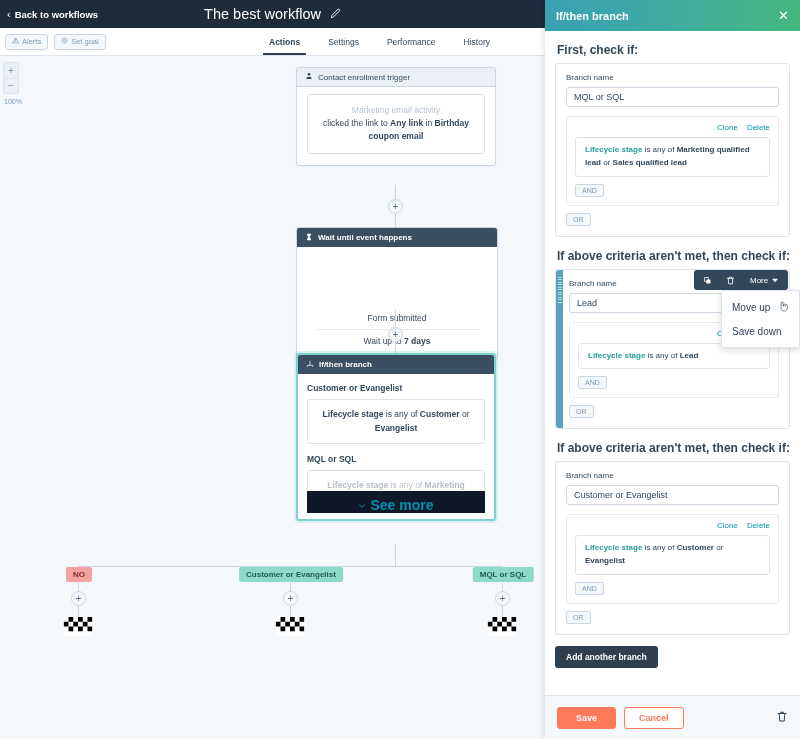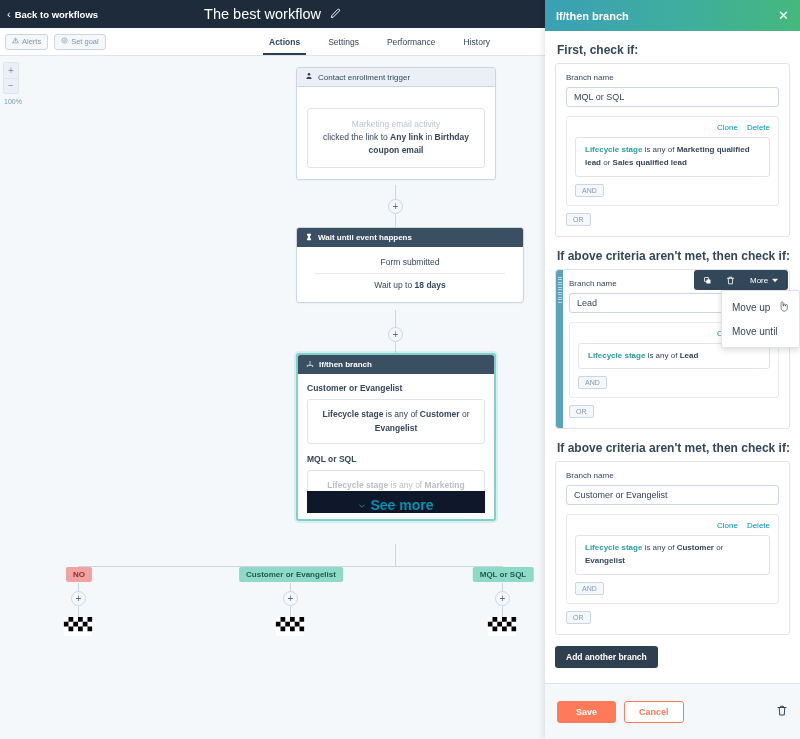--- a/index.html
+++ b/index.html
@@ -109,21 +109,21 @@
     height: 19px; padding: 0 8px;
     background: #3b4f63; color: #fff;
     font-size: 8px; font-weight: bold;
     border-radius: 2px 2px 0 0;
   }
   .node-head.light {
     background: #eaf0f6; color: #33475b;
     border-bottom: 1px solid #cbd6e2;
     font-weight: normal;
   }
-  .node-body { padding: 21px 10px 11px; }
+  .node-body { padding: 7px 10px 11px; }
 
   .inner-box {
     border: 1px solid #dfe3eb; border-radius: 3px;
     padding: 9px 12px;
     text-align: center;
     font-size: 8.5px; line-height: 1.55;
   }
   .muted { color: #b9c4cf; }
   .b { font-weight: bold; }
 
@@ -250,21 +250,21 @@
 
   .add-branch-btn {
     display: inline-block; margin-top: 11px;
     background: #2e3f50; color: #fff;
     font-size: 8.5px; font-weight: bold;
     padding: 6px 11px; border-radius: 3px; cursor: pointer;
   }
 
   .panel-foot {
     position: absolute; left: 0; right: 0; bottom: 0;
-    height: 56px;
+    height: 44px;
     background: #f5f8fa;
     border-top: 1px solid #dfe3eb;
     display: flex; align-items: center;
     padding: 0 12px;
     gap: 8px;
     justify-content: space-between;
   }
   .btn-primary {
     background: #ff7a59; color: #fff;
     border: 1px solid #ff7a59; border-radius: 3px;
@@ -389,34 +389,34 @@
             <span>clicked the link to </span><span class="b">Any link</span><span> in </span><span class="b">Birthday coupon email</span>
           </div>
         </div>
       </div>
     </div>
 
     <div class="vline" style="left:395px; top:129px; height:22px;"></div>
     <div class="plus" style="left:388px; top:143px;">+</div>
     <div class="vline" style="left:395px; top:158px; height:13px;"></div>
 
-    <div class="node" style="left:296px; top:171px; width:228px;">
+    <div class="node" style="left:296px; top:171px; width:202px;">
       <div class="node-head">
         <span>
           <svg width="8" height="8" viewBox="0 0 24 24" fill="#ffffff">
               <path d="M6 2h12v4l-4 6 4 6v4H6v-4l4-6-4-6z"></path>
             </svg>
         </span>
         <span>Wait until event happens</span>
       </div>
-      <div class="node-body" style="padding:4px 0 6px;">
+      <div class="node-body" style="padding:12px 0 6px;margin-top:48px;">
         <div class="row-center">Form submitted</div>
         <div class="hr-soft"></div>
         <div class="row-center">
-          <span>Wait up to </span><span class="b">18 days</span>
+          <span>Wait up to </span><span class="b">7 days</span>
         </div>
       </div>
     </div>
 
     <div class="vline" style="left:395px; top:254px; height:18px;"></div>
     <div class="plus" style="left:388px; top:271px;">+</div>
     <div class="vline" style="left:395px; top:286px; height:12px;"></div>
 
     <div class="node selected" style="left:296px; top:297px; width:200px;">
       <div class="node-head">
@@ -611,21 +611,21 @@
   <div class="ctx-menu">
     <div class="ctx-item">
       <span>Move up</span>
       <span>
         <svg width="10" height="11" viewBox="0 0 24 26" fill="#ffffff" stroke="#33475b" stroke-width="1.6" stroke-linejoin="round">
           <path d="M8 2c1.1 0 2 .9 2 2v8h1V9c0-1 .9-1.8 2-1.8S15 8 15 9v3h1v-2c0-1 .9-1.8 2-1.8S20 9 20 10v7c0 4-3 7-7 7h-1c-4 0-7-3-7-7V4c0-1.1.9-2 2-2z"></path>
         </svg>
       </span>
     </div>
     <div class="ctx-item">
-      <span>Move until</span>
+      <span>Save down</span>
     </div>
   </div>
 
   <div class="panel-foot">
     <div class="btn-primary">Save</div>
     <div class="btn-secondary">Cancel</div>
     <div class="foot-trash">
       <svg width="12" height="13" viewBox="0 0 24 24" fill="none" stroke="#33475b" stroke-width="2" stroke-linecap="round" stroke-linejoin="round">
         <path d="M4 6h16M9 6V3.5h6V6M6.5 6l1 15h9l1-15"></path>
       </svg>

